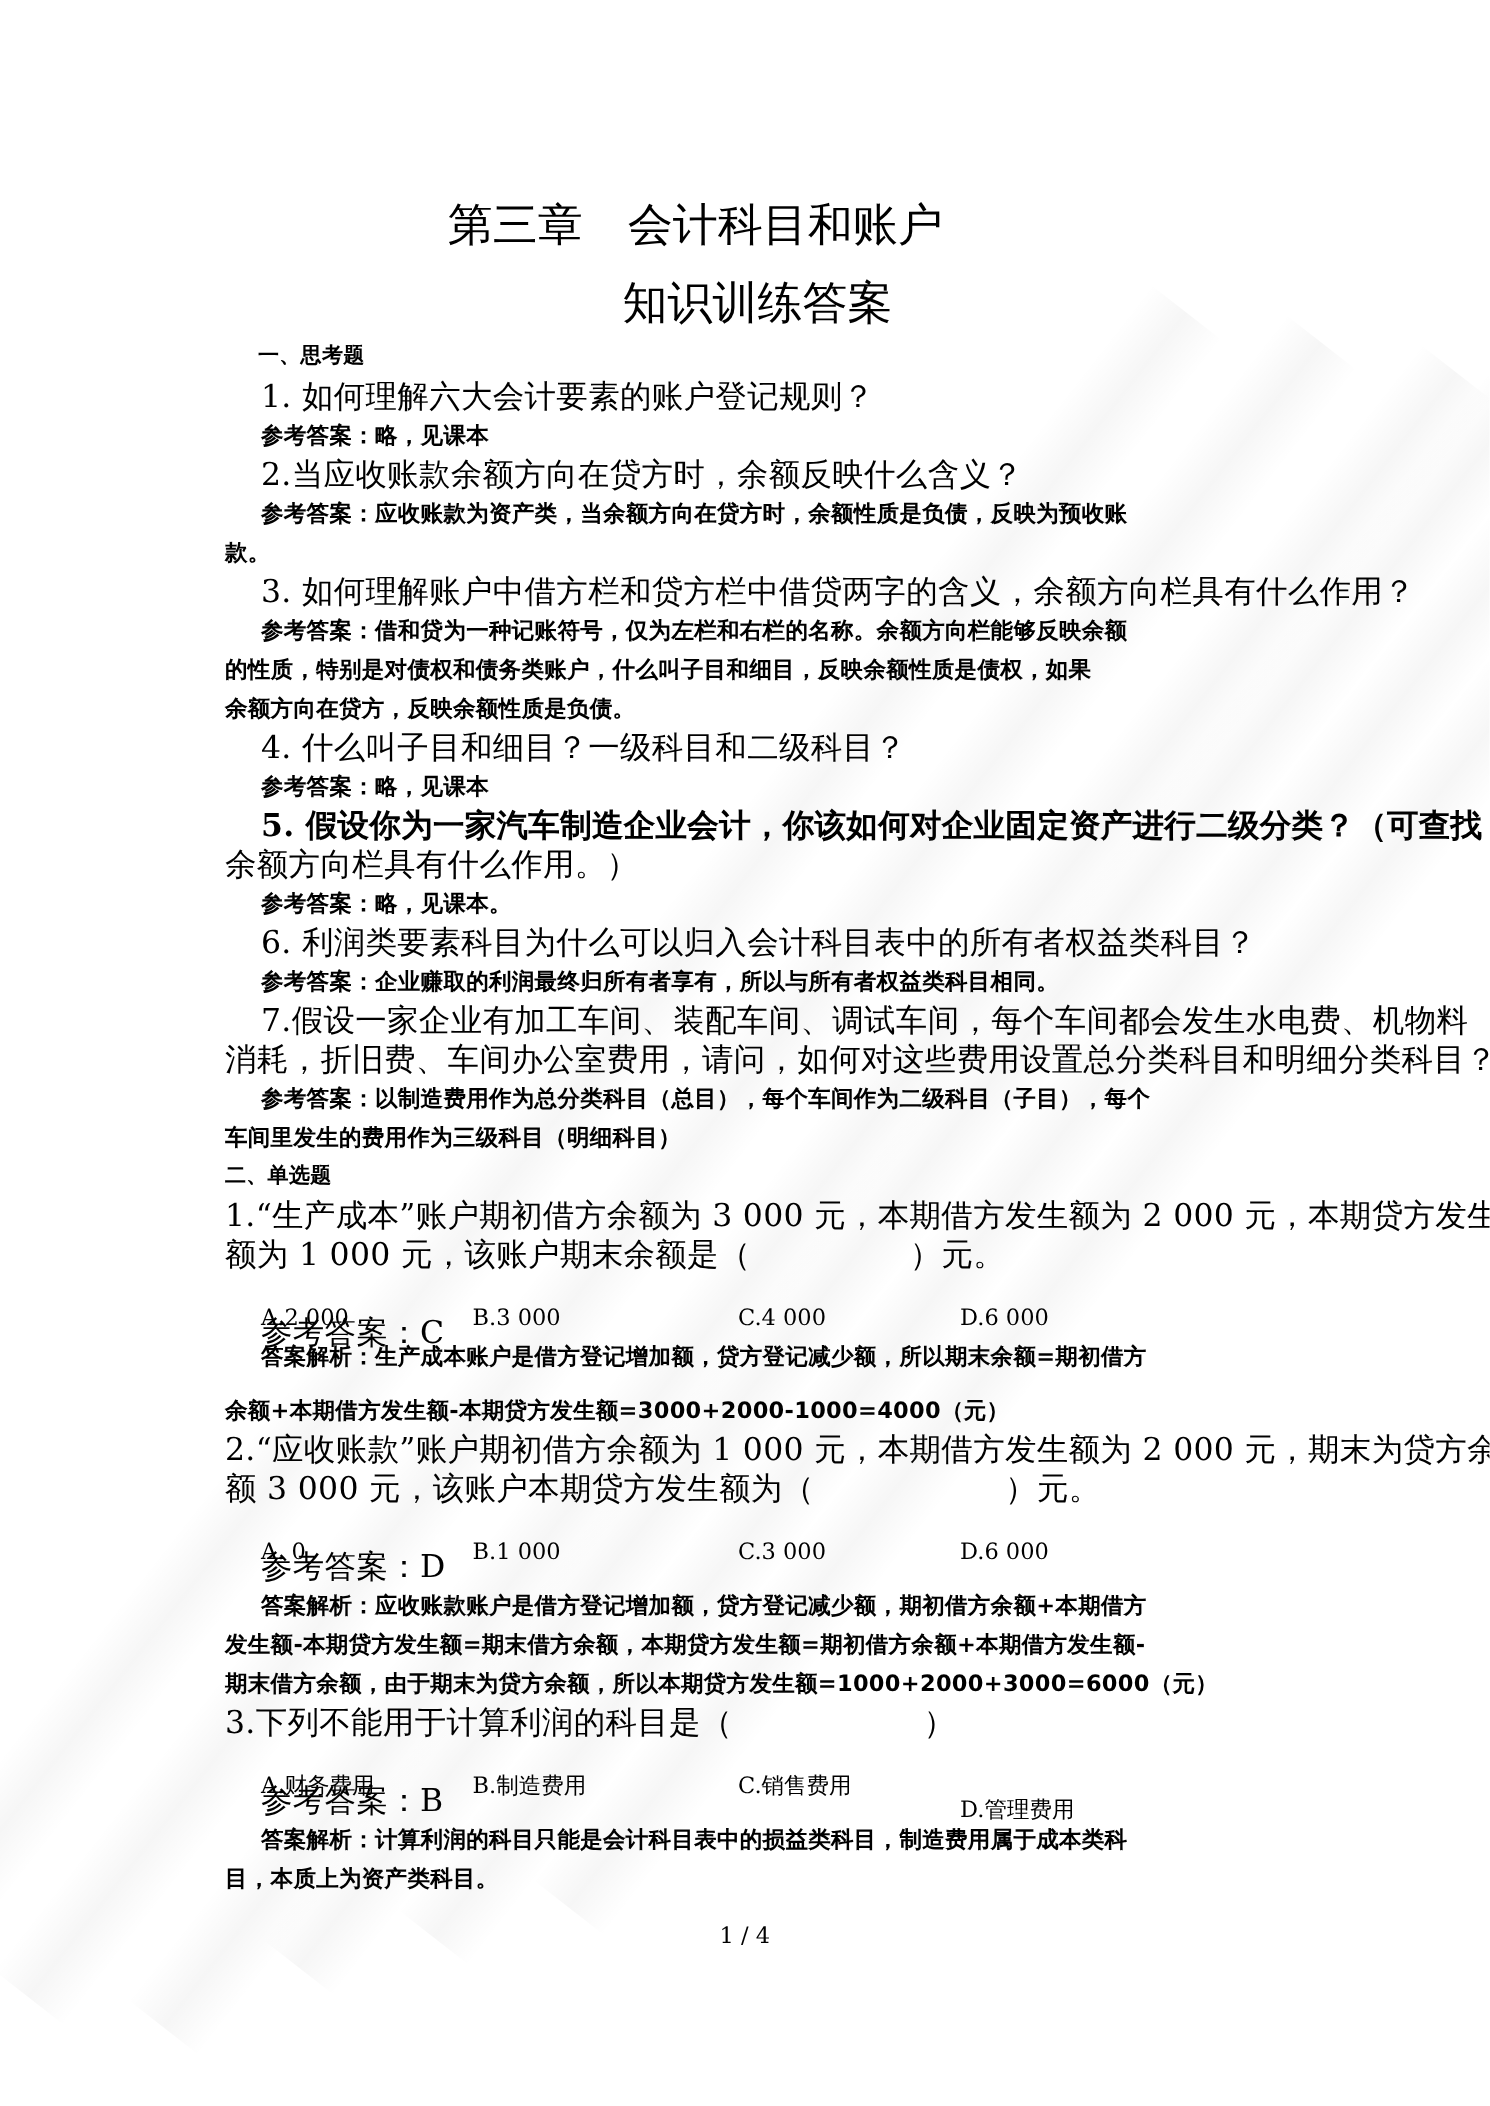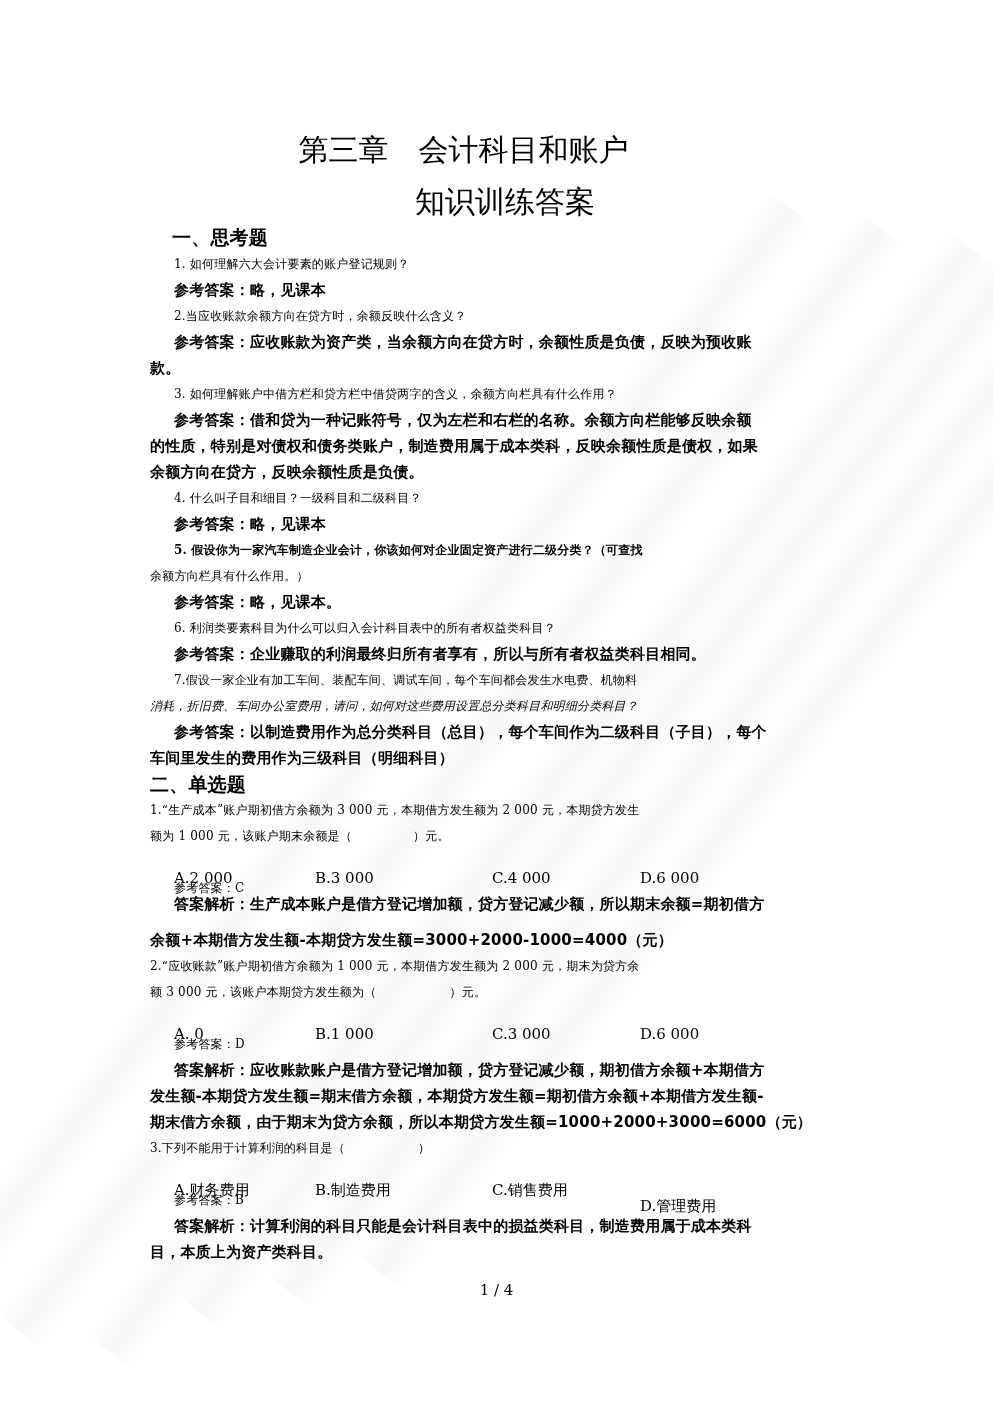--- a/index.html
+++ b/index.html
@@ -4,24 +4,24 @@
 <style>
   html, body { margin: 0; padding: 0; background: #ffffff; }
   body { width: 993px; height: 1404px; position: relative; overflow: hidden;
          font-family: "DejaVu Serif", "Liberation Serif", serif; color: #000; }
   .watermark { position: absolute; inset: 0; pointer-events: none; overflow: hidden; }
   .stripe { position: absolute; width: 60px; height: 1400px; background: linear-gradient(90deg, rgba(0,0,0,0) 0%, rgba(0,0,0,0.035) 50%, rgba(0,0,0,0) 100%);
             transform: rotate(38deg); transform-origin: center; }
   .title { position: absolute; left: 0; width: 927px; text-align: center; font-family: "DejaVu Sans", sans-serif; font-size: 30px; }
   .t1 { top: 130px; left: 0; width: 927px; }
   .t2 { top: 182px; left: 0; width: 1010px; }
-  .line { position: absolute; left: 150px; width: 695px; font-size: 12px; line-height: 26px; white-space: nowrap; letter-spacing: 0.2px; }
+  .line { position: absolute; left: 150px; width: 695px; font-size: 21px; line-height: 26px; white-space: nowrap; letter-spacing: 0.2px; }
   .ind { left: 174px; width: 671px; }
   .bold { font-family: "DejaVu Sans", sans-serif; font-weight: bold; font-size: 15px; }
-  .h { font-family: "DejaVu Sans", sans-serif; font-weight: bold; font-size: 19px; }
+  .h { font-family: "DejaVu Sans", sans-serif; font-weight: bold; font-size: 14px; }
   .opts { position: absolute; left: 174px; width: 671px; font-size: 15px; line-height: 26px; }
   .opts span { position: absolute; top: 16px; white-space: nowrap; }
   .footer { position: absolute; top: 1281px; left: 0; width: 993px; text-align: center; font-size: 15px; }
 </style>
 </head>
 <body>
 
 <div class="watermark">
   <div class="stripe" style="left:330px; top:60px;"></div>
   <div class="stripe" style="left:420px; top:80px;"></div>
@@ -38,35 +38,35 @@
 
 <div class="line ind" style="top:251px;">1. 如何理解六大会计要素的账户登记规则？</div>
 <div class="line ind bold" style="top:277px;">参考答案：略，见课本</div>
 
 <div class="line ind" style="top:303px;">2.当应收账款余额方向在贷方时，余额反映什么含义？</div>
 <div class="line ind bold" style="top:329px;">参考答案：应收账款为资产类，当余额方向在贷方时，余额性质是负债，反映为预收账</div>
 <div class="line bold" style="top:355px;">款。</div>
 
 <div class="line ind" style="top:381px;">3. 如何理解账户中借方栏和贷方栏中借贷两字的含义，余额方向栏具有什么作用？</div>
 <div class="line ind bold" style="top:407px;">参考答案：借和贷为一种记账符号，仅为左栏和右栏的名称。余额方向栏能够反映余额</div>
-<div class="line bold" style="top:433px;">的性质，特别是对债权和债务类账户，制造费用属于成本类科，反映余额性质是债权，如果</div>
+<div class="line bold" style="top:433px;">的性质，特别是对债权和债务类账户，什么叫子目和细目，反映余额性质是债权，如果</div>
 <div class="line bold" style="top:459px;">余额方向在贷方，反映余额性质是负债。</div>
 
 <div class="line ind" style="top:485px;">4. 什么叫子目和细目？一级科目和二级科目？</div>
 <div class="line ind bold" style="top:511px;">参考答案：略，见课本</div>
 
 <div class="line ind" style="top:537px;font-weight:bold;">5. 假设你为一家汽车制造企业会计，你该如何对企业固定资产进行二级分类？（可查找</div>
 <div class="line" style="top:563px;">余额方向栏具有什么作用。）</div>
 <div class="line ind bold" style="top:589px;">参考答案：略，见课本。</div>
 
 <div class="line ind" style="top:615px;">6. 利润类要素科目为什么可以归入会计科目表中的所有者权益类科目？</div>
 <div class="line ind bold" style="top:641px;">参考答案：企业赚取的利润最终归所有者享有，所以与所有者权益类科目相同。</div>
 
 <div class="line ind" style="top:667px;">7.假设一家企业有加工车间、装配车间、调试车间，每个车间都会发生水电费、机物料</div>
-<div class="line" style="top:693px;font-style:italic;">消耗，折旧费、车间办公室费用，请问，如何对这些费用设置总分类科目和明细分类科目？</div>
+<div class="line" style="top:693px;">消耗，折旧费、车间办公室费用，请问，如何对这些费用设置总分类科目和明细分类科目？</div>
 <div class="line ind bold" style="top:719px;">参考答案：以制造费用作为总分类科目（总目），每个车间作为二级科目（子目），每个</div>
 <div class="line bold" style="top:745px;">车间里发生的费用作为三级科目（明细科目）</div>
 
 <div class="line h" style="top:771px;">二、单选题</div>
 
 <div class="line" style="top:797px;">1.“生产成本”账户期初借方余额为 3 000 元，本期借方发生额为 2 000 元，本期贷方发生</div>
 <div class="line" style="top:823px;">额为 1 000 元，该账户期末余额是（　　　　　）元。</div>
 <div class="opts" style="top:849px;">
   <span style="left:0;">A.2 000</span>
   <span style="left:141px;">B.3 000</span>

